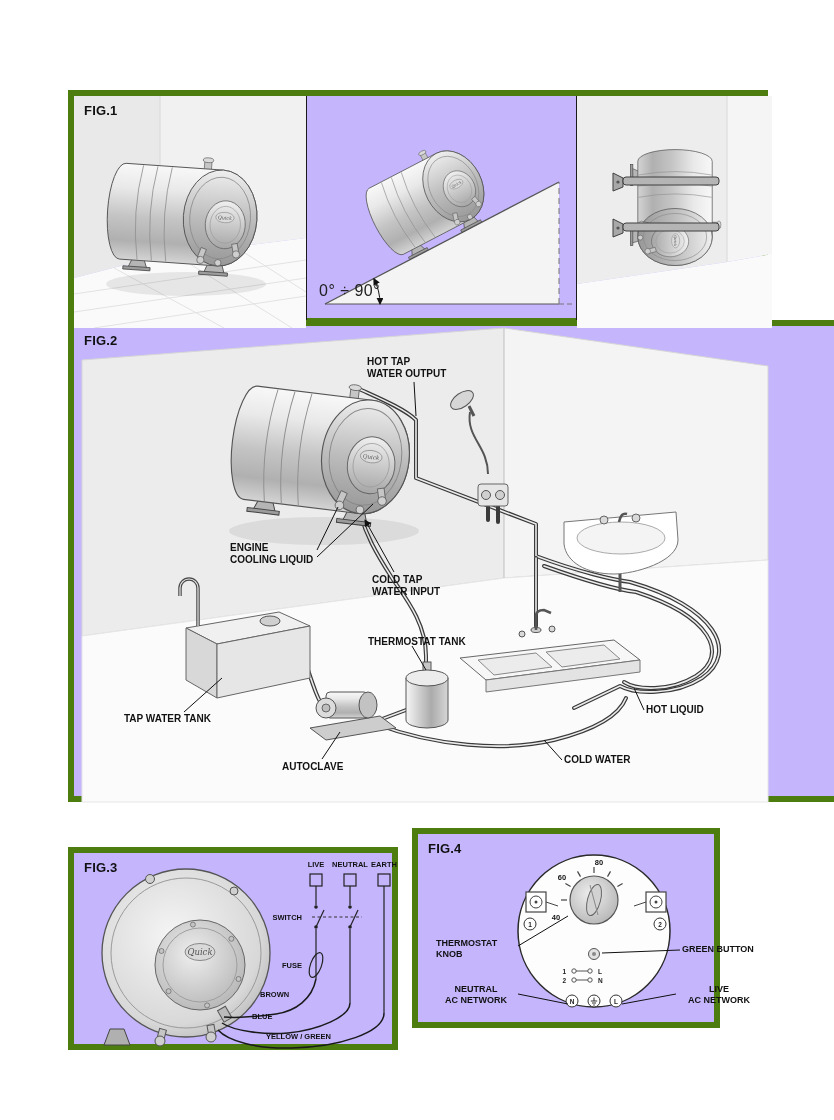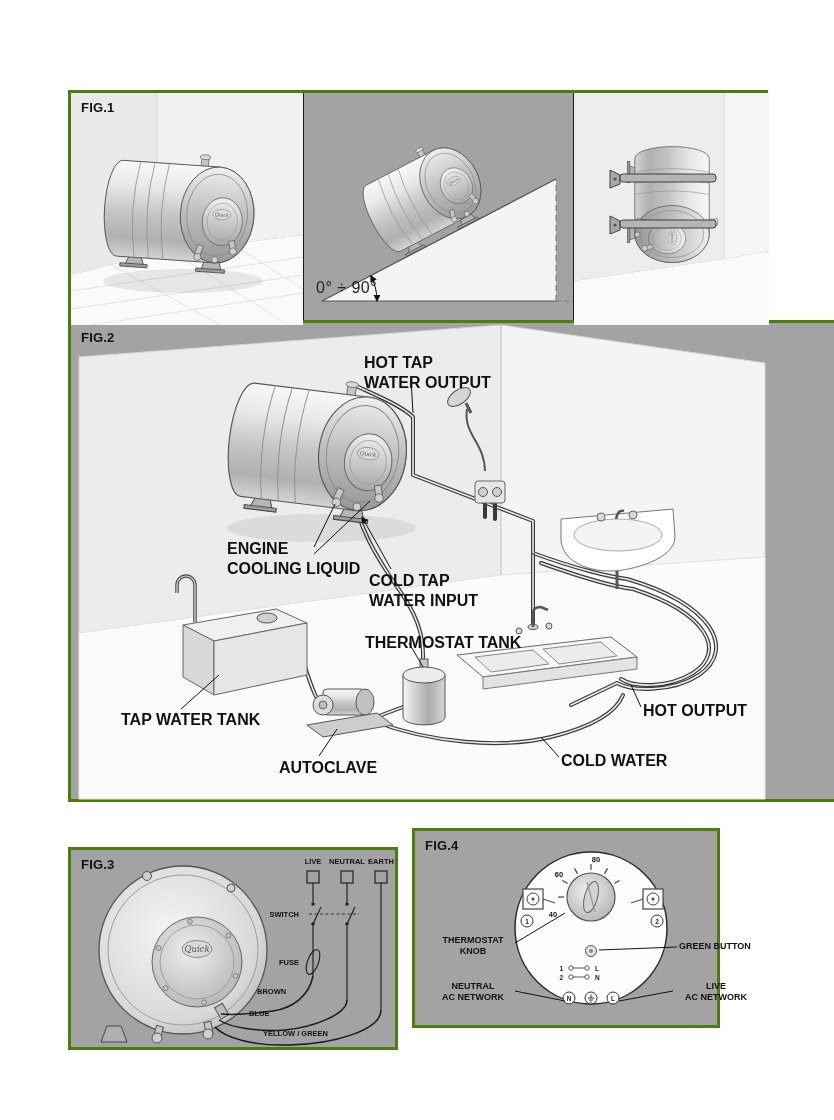--- a/index.html
+++ b/index.html
@@ -1,25 +1,25 @@
 <!DOCTYPE html>
 <html><head>
 <meta charset="utf-8">
 <style>
   *{margin:0;padding:0;box-sizing:border-box}
   html,body{background:#ffffff}
   body{width:834px;height:1120px;font-family:"Liberation Sans",sans-serif;position:relative}
   .page{position:relative;width:834px;height:1120px;background:#fff;overflow:hidden}
-  .panel{position:absolute;border:3px solid #4d7c0f;background:#a3a3a3}
+  .panel{position:absolute;border:6px solid #4d7c0f;background:#c4b5fd}
   .fig1-cell{position:absolute;top:0;height:232px}
   .cell-border{border-left:1px solid #1a1a1a}
   .fig-title{position:absolute;top:7px;left:10px;font-size:13px;font-weight:bold;color:#111;z-index:6;letter-spacing:.2px}
-  .lbl{position:absolute;font-size:16px;font-weight:bold;color:#111;line-height:1.22;white-space:pre-line;z-index:5}
+  .lbl{position:absolute;font-size:10px;font-weight:bold;color:#111;line-height:1.22;white-space:pre-line;z-index:5}
   .lbl.small{font-size:9px;line-height:1.25}
-  .lbl.right{text-align:center}
+  .lbl.right{text-align:left}
   .lbl.center{text-align:center}
   .angle-lbl{position:absolute;left:12px;top:186px;font-size:16px;font-weight:400;color:#222;letter-spacing:.5px;z-index:5}
   .draw{position:absolute;left:0;top:0;z-index:1}
   svg text{font-family:"Liberation Sans",sans-serif}
   .t-tiny{font-size:7.5px;font-weight:bold;fill:#111}
   .t-tiny2{font-size:6.5px;font-weight:bold;fill:#222}
   .t-logo{font-size:6px;font-style:italic;fill:#555;font-family:"DejaVu Serif",serif}
   .t-logo-big{font-size:8.5px;font-style:italic;fill:#555;font-family:"DejaVu Serif",serif}
   .pipe{stroke:#3a3a3a;stroke-width:4;fill:none;stroke-linejoin:round;stroke-linecap:round}
   .pipe-core{stroke:#ececec;stroke-width:1.6;fill:none;stroke-linejoin:round;stroke-linecap:round}
@@ -248,21 +248,21 @@
 
     <div class="lbl" style="left:293px;top:30px">HOT TAP
 WATER OUTPUT</div>
     <div class="lbl" style="left:156px;top:216px">ENGINE
 COOLING LIQUID</div>
     <div class="lbl" style="left:298px;top:248px">COLD TAP
 WATER INPUT</div>
     <div class="lbl" style="left:294px;top:310px">THERMOSTAT TANK</div>
     <div class="lbl" style="left:50px;top:387px">TAP WATER TANK</div>
     <div class="lbl" style="left:208px;top:435px">AUTOCLAVE</div>
-    <div class="lbl" style="left:572px;top:378px">HOT OUTPUT</div>
+    <div class="lbl" style="left:572px;top:378px">HOT LIQUID</div>
     <div class="lbl" style="left:490px;top:428px">COLD WATER</div>
   </div>
 
   <div class="panel" style="left:68px;top:847px;width:330px;height:203px">
     <div class="fig-title">FIG.3</div>
     <svg class="draw" width="328" height="198" viewBox="0 0 328 198">
 
       <g>
         <polygon points="36,176 30,192 56,192 50,176" fill="#b0b0b0" stroke="#444"></polygon>
         <circle cx="112" cy="100" r="84" fill="url(#gFace)" stroke="#555" stroke-width="1.3"></circle>

